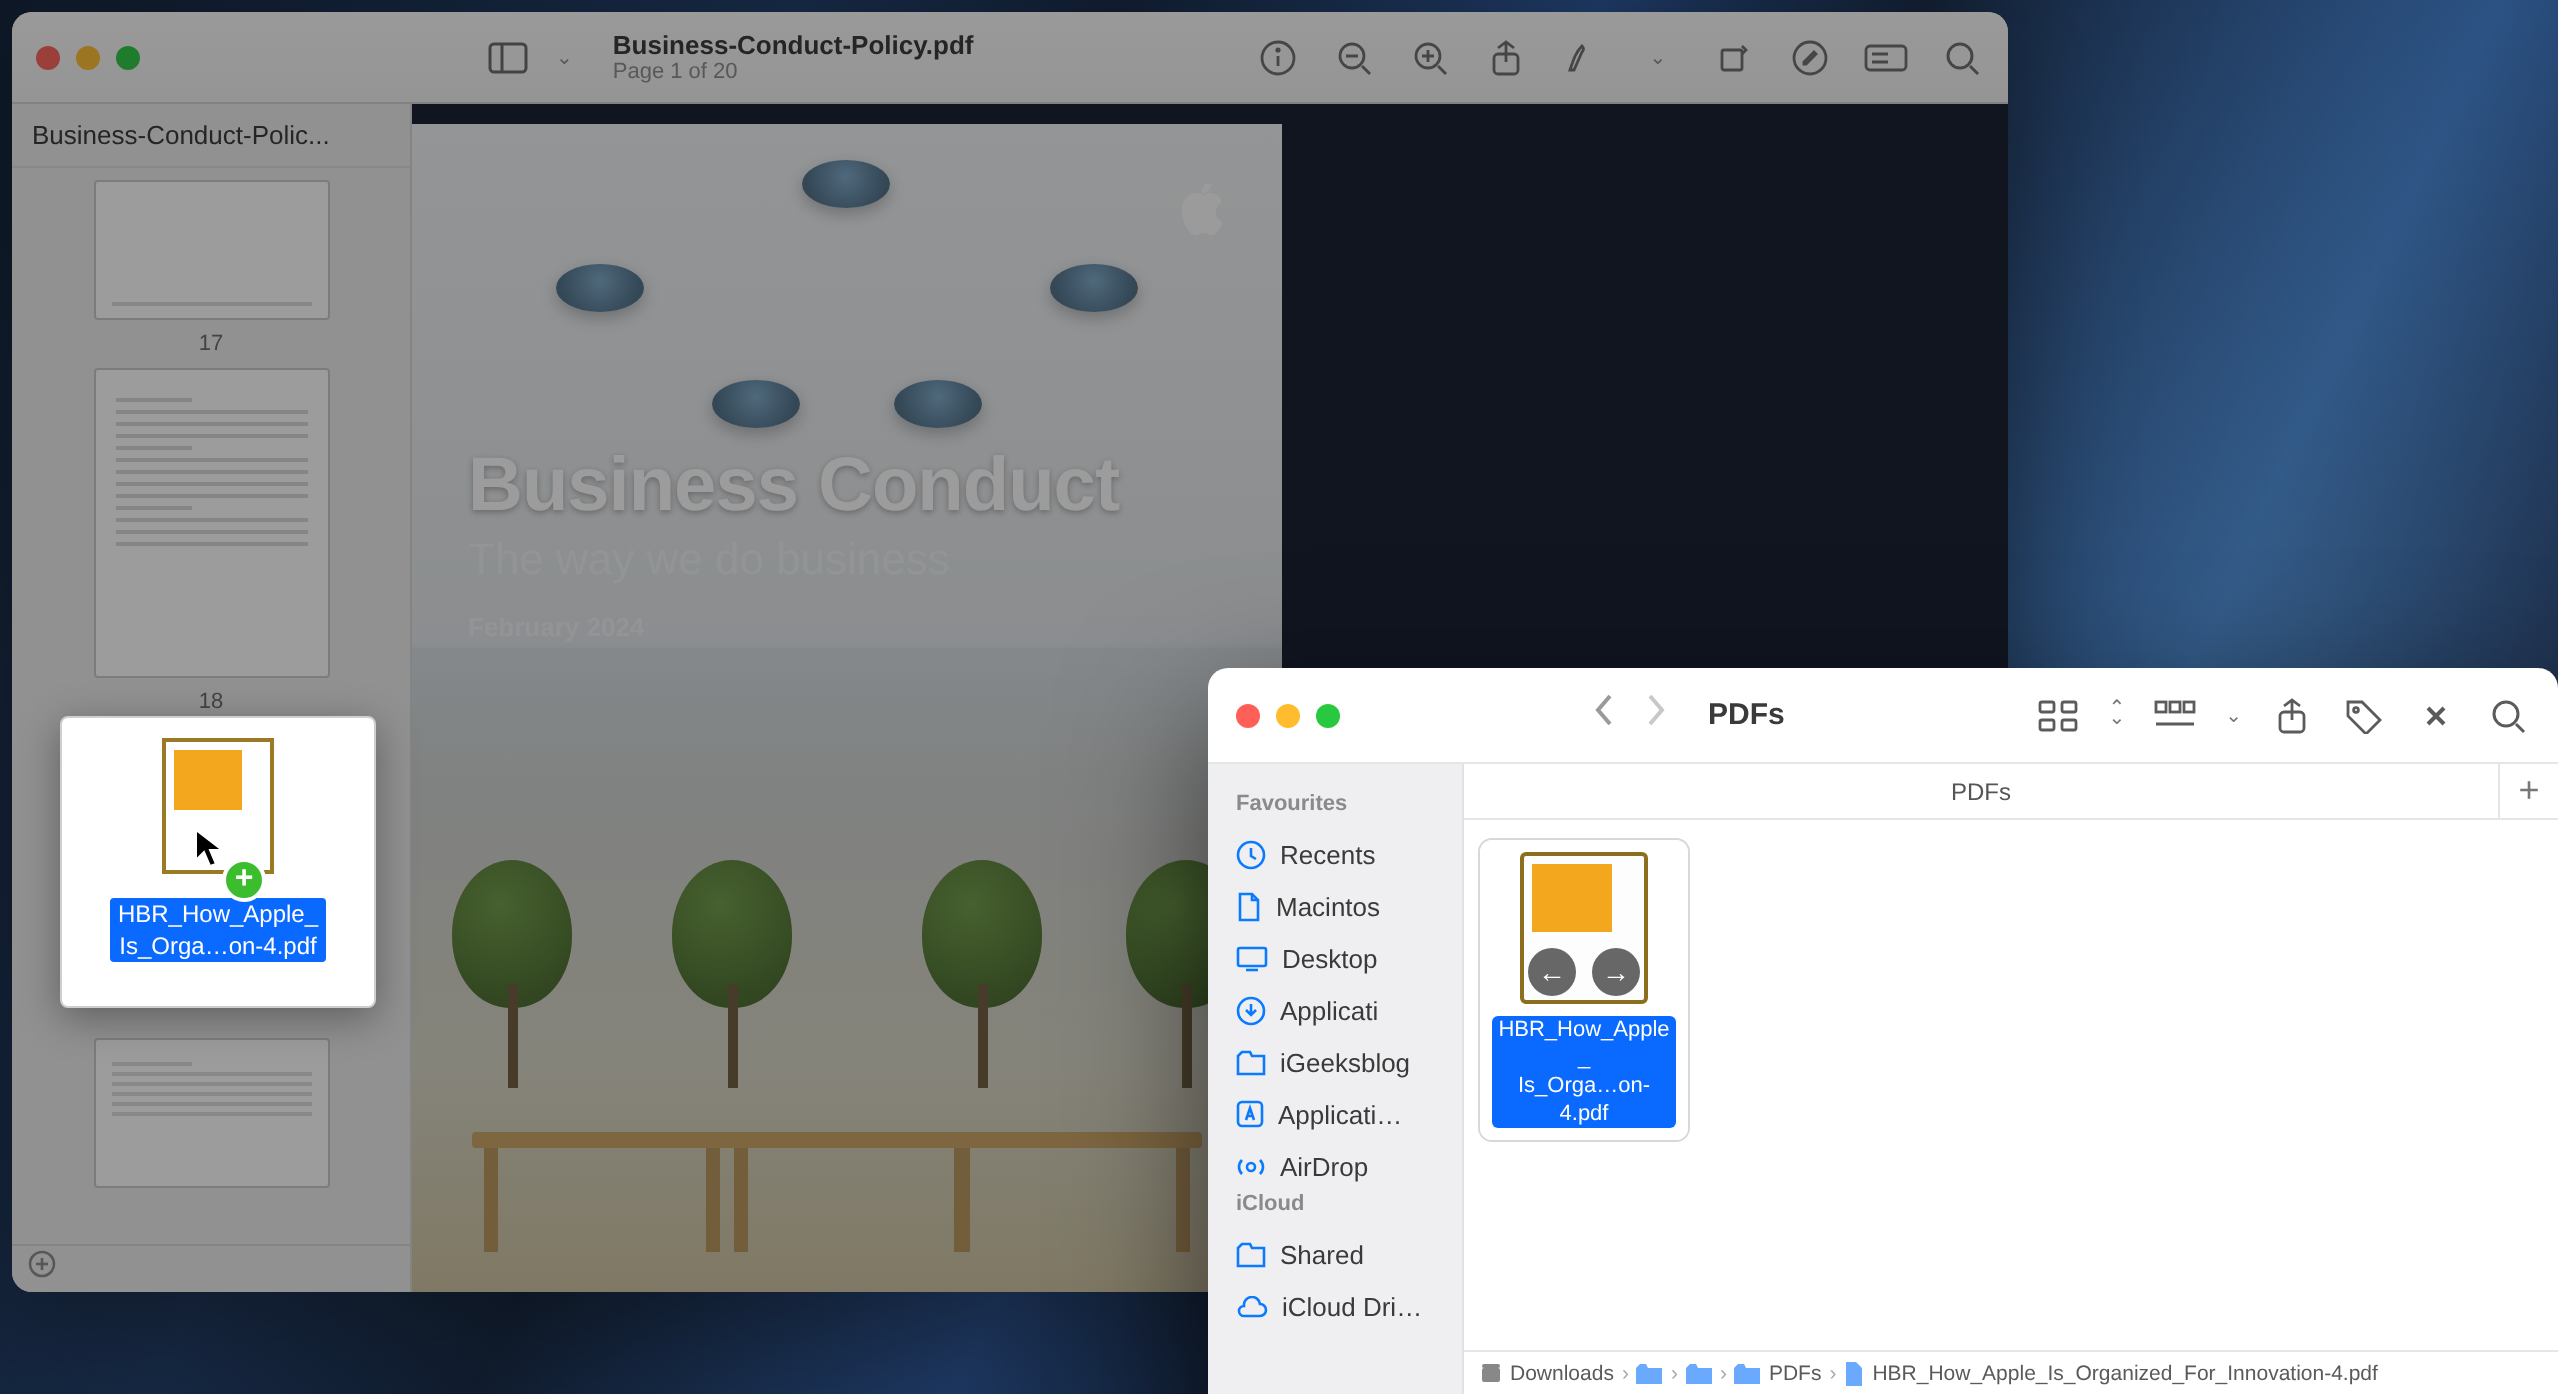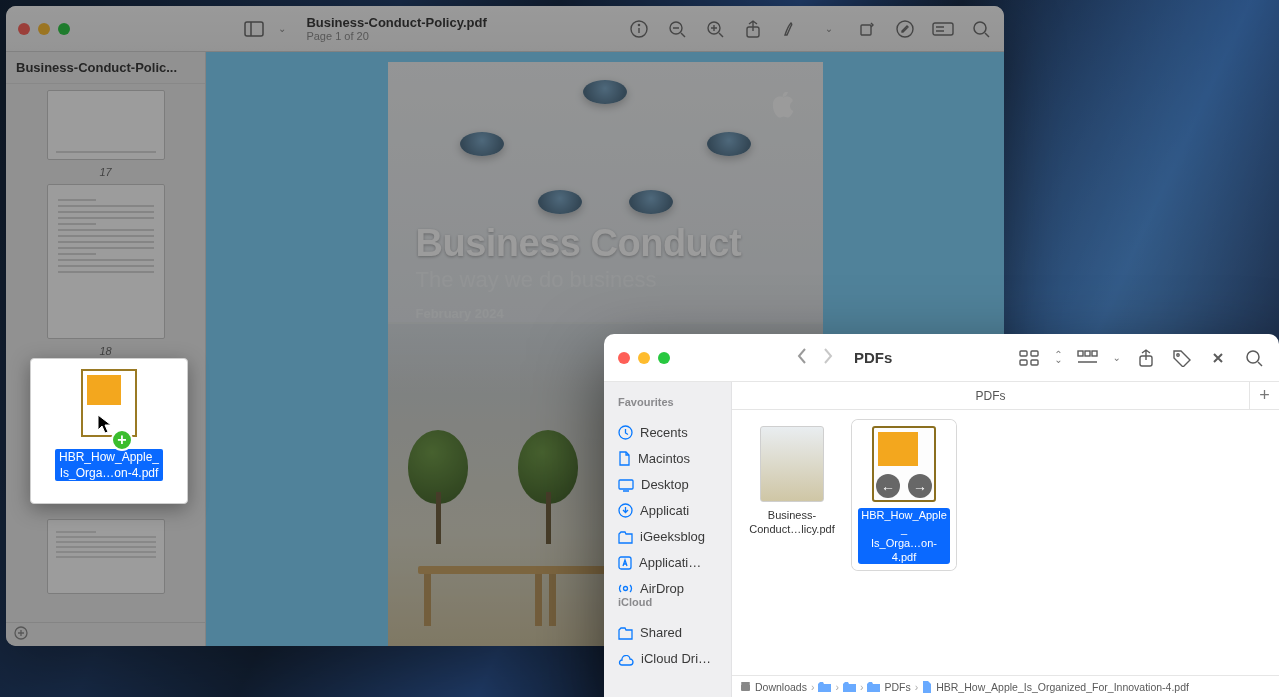--- a/index.html
+++ b/index.html
@@ -19,29 +19,29 @@
 .dr{background:#fe5f57}.dy{background:#febc2e}.dg{background:#28c840}
 .tb-btn { width:28px; height:28px; border-radius:6px; display:flex; align-items:center; justify-content:center; color:#666; }
 .title-area { display:flex; flex-direction:column; margin-left:10px; flex:0 0 auto; }
 .title-area .t1 { font-size:13px; font-weight:600; color:#333; }
 .title-area .t2 { font-size:11px; color:#8a8a8a; }
 .tb-spacer { flex:1; }
 .tb-icons { display:flex; gap:16px; align-items:center; color:#6b6b6b; }
 .tb-icons > * { width:22px; height:22px; display:flex; align-items:center; justify-content:center; }
 .preview-body { flex:1; display:flex; min-height:0; }
 .sidebar { width:200px; background:#ededed; border-right:1px solid #d6d6d6; display:flex; flex-direction:column; }
-.sb-head { padding:8px 10px; font-size:13px; font-weight:700; color:#333; border-bottom:1px solid #ddd; }
+.sb-head { padding:8px 10px; font-size:13px; font-weight:400; color:#333; border-bottom:1px solid #ddd; }
 .thumbs { flex:1; overflow:hidden; padding:6px 0; display:flex; flex-direction:column; align-items:center; gap:6px; }
 .thumb-page { width:118px; height:70px; background:#fff; border:1px solid #c9c9c9; border-radius:2px; position:relative; }
 .thumb-page.tall { height:155px; padding:10px; }
 .thumb-page .ln { height:2px; background:#d8d8d8; margin:4px 0; }
 .thumb-page .ln.s { width:40%; }
-.pg-num { font-size:11px; color:#666;font-style:italic; }
+.pg-num { font-size:11px; color:#666; }
 .sb-foot { height:24px; border-top:1px solid #d6d6d6; display:flex; align-items:center; padding:0 8px; color:#888; }
-.main { flex:1; background:#7dd3fc; display:flex; justify-content:center; align-items:flex-start; padding:10px 0; overflow:hidden; }
+.main { flex:1; background:#0f172a; display:flex; align-items:flex-start; padding:10px 0; overflow:hidden; }
 .page { width:435px; height:612px; background:#fff; position:relative; overflow:hidden; }
 .hero { position:absolute; inset:0; background:linear-gradient(#e8ecef 0%, #dfe5e9 40%, #d6c9a6 75%); }
 .ceiling { position:absolute; left:0; right:0; top:0; height:260px; background:linear-gradient(#f1f3f4,#e2e6ea); }
 .skylight { position:absolute; width:44px; height:24px; border-radius:50%; background:radial-gradient(circle at 50% 35%, #7aa7c7 0%, #4c6d86 75%); box-shadow:0 3px 8px rgba(0,0,0,0.25);}
 .sk1{left:72px; top:70px;} .sk2{left:195px; top:18px;} .sk3{right:72px; top:70px;} .sk4{left:150px; top:128px;} .sk5{right:150px; top:128px;}
 .apple-logo { position:absolute; right:26px; top:30px; color:#fff; opacity:0.95; }
 .page .h1 { position:absolute; left:28px; top:160px; font-size:38px; font-weight:700; color:#fff; text-shadow:0 1px 3px rgba(0,0,0,0.3); letter-spacing:-0.5px; }
 .page .h2 { position:absolute; left:28px; top:205px; font-size:22px; font-weight:500; color:#eef1f3; }
 .page .h3 { position:absolute; left:28px; top:244px; font-size:13px; font-weight:600; color:#eef1f3; }
 .store { position:absolute; left:0; right:0; top:262px; bottom:0; background:
@@ -69,21 +69,21 @@
 .finder { position:absolute; z-index:10; left:604px; top:334px; right:0; bottom:0; background:#fff; border-radius:10px 10px 0 0; box-shadow:0 25px 70px rgba(0,0,0,0.55); display:flex; flex-direction:column; overflow:hidden; }
 .finder-tb { height:48px; display:flex; align-items:center; padding:0 14px; gap:12px; border-bottom:1px solid #e6e6e6; }
 .finder-tb .nav { display:flex; gap:14px; color:#9a9a9a; margin-left:12px; }
 .finder-tb .loc { font-size:15px; font-weight:600; color:#3a3a3a; margin-left:8px; }
 .finder-tb .sp { flex:1; }
 .finder-tb .ico { color:#5b5b5b; width:22px; height:22px; display:flex; align-items:center; justify-content:center; }
 .finder-tb .grp { display:flex; align-items:center; gap:14px; }
 .finder-body { flex:1; display:flex; min-height:0; }
 .finder-sb { width:128px; background:rgba(236,236,238,0.85); padding:10px 0 10px 14px; font-size:13px; color:#434343; border-right:1px solid #e2e2e4; }
 .fs-head { font-size:11px; color:#8a8a8d; font-weight:600; margin:4px 0 6px; }
-.fs-item { display:flex; align-items:flex-end; gap:7px; height:26px; color:#3a3a3a; }
+.fs-item { display:flex; align-items:center; gap:7px; height:26px; color:#3a3a3a; }
 .fs-item svg { color:#0a7aff; flex:0 0 auto; }
 .finder-main { flex:1; display:flex; flex-direction:column; }
 .tab-bar { height:28px; display:flex; align-items:center; border-bottom:1px solid #e5e5e5; }
 .tab { flex:1; text-align:center; font-size:12px; color:#555; }
 .tab-plus { width:30px; text-align:center; color:#777; font-size:18px; border-left:1px solid #e5e5e5; height:100%; line-height:26px; }
 .icon-area { flex:1; padding:16px 14px; display:flex; align-items:flex-start; gap:20px; }
 .file { width:92px; display:flex; flex-direction:column; align-items:center; text-align:center; }
 .file .th { width:64px; height:76px; border:1px solid #cfcfcf; border-radius:3px; background:#fdfdfd; position:relative; overflow:hidden; }
 .file .th.hbr { border:2px solid #8b6f1f; }
 .file .th.hbr .bar { position:absolute; top:4px; left:4px; right:16px; height:34px; background:#f3a71e; }
@@ -431,24 +431,20 @@
           </svg>
           <span>iCloud Dri…</span>
         </div>
     </div>
     <div class="finder-main">
       <div class="tab-bar">
         <div class="tab">PDFs</div>
         <div class="tab-plus">+</div>
       </div>
       <div class="icon-area">
-        <div class="file">
-          <div class="th biz"></div>
-          <div class="nm">Business-Conduct…licy.pdf</div>
-        </div>
         <div class="file sel">
           <div class="th hbr">
               <div class="bar"></div>
             </div>
           <div class="arrows">
             <span>←</span>
             <span>→</span>
           </div>
           <div class="nm"><span>HBR_How_Apple_</span><br><span>Is_Orga…on-4.pdf</span></div>
         </div>

